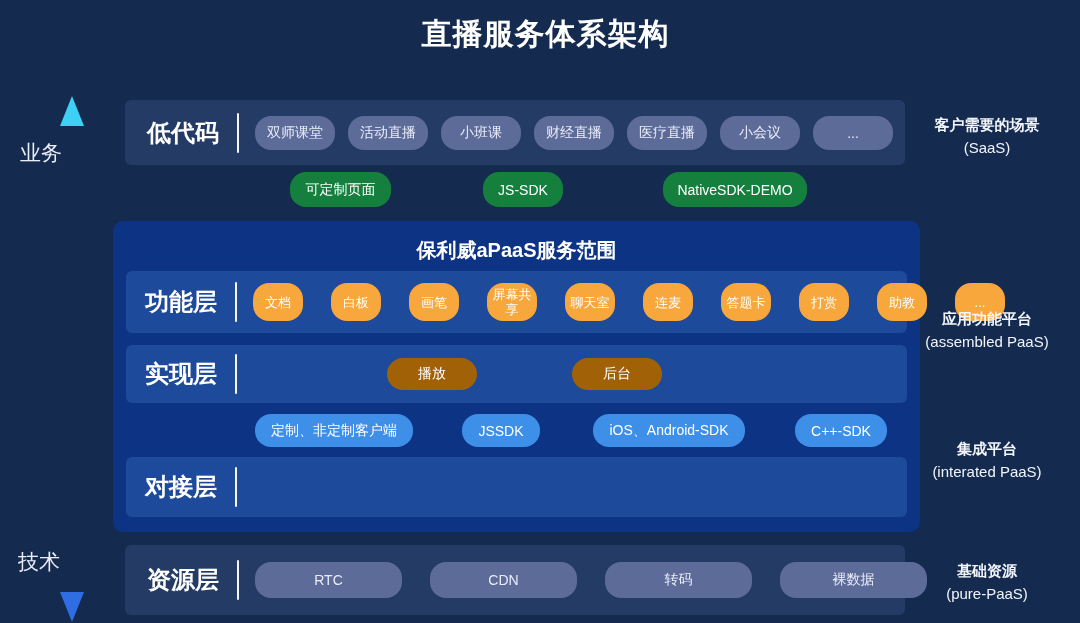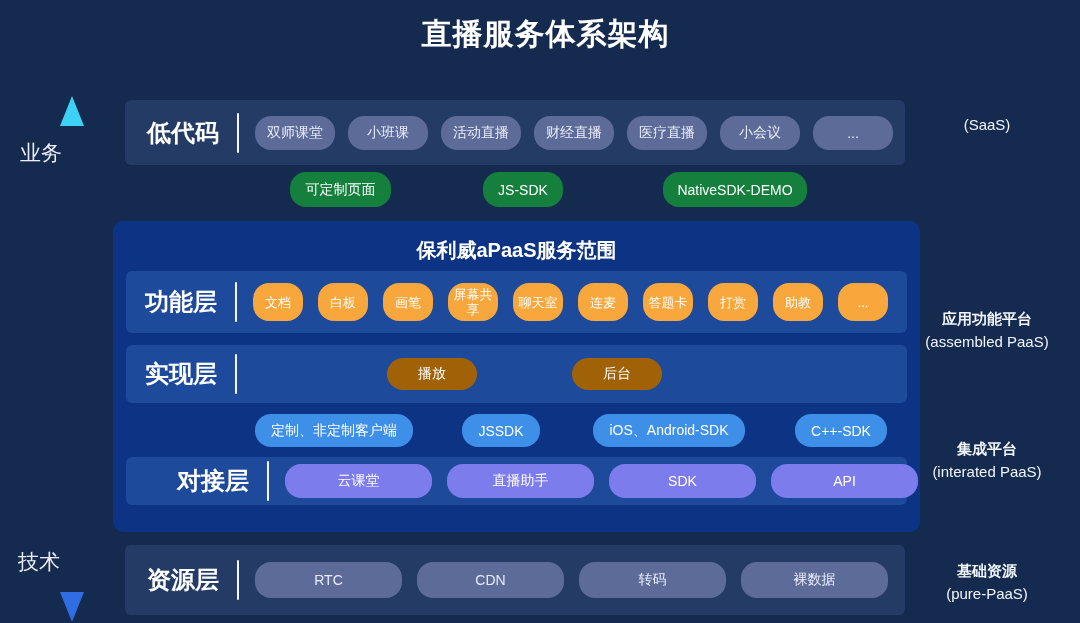--- a/index.html
+++ b/index.html
@@ -26,21 +26,21 @@
     position:absolute; left:125px; width:780px;
     background:#243B66; border-radius:6px;
     display:flex; align-items:center;
   }
   .band.lowcode { top:100px; height:65px; }
   .band.resource { top:545px; height:70px; }
   .band-label { font-size:24px; font-weight:bold; color:#ffffff; margin-left:22px; white-space:nowrap; }
   .vsep { width:2px; height:40px; background:#ffffff; opacity:.95; margin-left:18px; border-radius:1px; flex:none; }
 
   .chips { display:flex; margin-left:16px; }
-  .chips.g13 { gap:13px; } .chips.g15 { gap:15px; }
+  .chips.g13 { gap:13px; } .chips.g15 { gap:28px; }
   .chip {
     display:flex; align-items:center; justify-content:center;
     border-radius:16px; color:#ffffff; text-align:center; flex:none;
   }
   .chip.gray   { background:#5D6B99; color:#E9EDF9; width:80px; height:34px; font-size:14px; }
   .chip.gray.wide { width:147px; height:36px; }
   .chip.tealmut{ background:#15803d; height:35px; font-size:14px; position:absolute; top:172px; }
   .chip.orange { background:#F7A73C; width:50px; height:38px; font-size:13px; line-height:15px; }
   .chip.cyan   { background:#a16207; width:90px; height:32px; font-size:14px; position:absolute; top:13px; }
   .chip.blue   { background:#3E8FE8; height:33px; font-size:14px; position:absolute; top:193px; }
@@ -55,21 +55,21 @@
     position:absolute; top:16px; left:0; width:100%; text-align:center;
     font-size:20px; font-weight:bold; color:#ffffff;
   }
   .panel-row {
     position:absolute; left:13px; width:781px;
     background:#1E4A9C; border-radius:6px;
     display:flex; align-items:center;
   }
   .panel-row.function  { top:50px;  height:62px; }
   .panel-row.implement { top:124px; height:58px; }
-  .panel-row.interface { top:236px; height:48px;padding-left:32px; }
+  .panel-row.interface { top:236px; height:60px; }
   .panel-row .band-label { margin-left:19px; }
 
   
   .side-note { position:absolute; left:912px; width:150px; text-align:center; color:#F1F5FC; }
   .side-note .l1 { font-size:15px; font-weight:bold; line-height:23px; }
   .side-note .l2 { font-size:15px; line-height:23px; }
   .side-note.n-saas { top:113px; }
   .side-note.n-asm  { top:307px; }
   .side-note.n-int  { top:437px; }
   .side-note.n-pure { top:559px; }
@@ -93,22 +93,22 @@
     <polygon points="16,526 4,496 28,496" fill="#2E6EE2"></polygon>
   </svg>
   <div class="axis-label biz">业务</div>
   <div class="axis-label tech">技术</div>
 
   <div class="band lowcode">
     <div class="band-label">低代码</div>
     <div class="vsep"></div>
     <div class="chips g13">
       <div class="chip gray">双师课堂</div>
+      <div class="chip gray">活动直播</div>
       <div class="chip gray">小班课</div>
-      <div class="chip gray">活动直播</div>
       <div class="chip gray">财经直播</div>
       <div class="chip gray">医疗直播</div>
       <div class="chip gray">小会议</div>
       <div class="chip gray">...</div>
     </div>
   </div>
 
   <div class="chip tealmut" style="left:290px; width:101px;">可定制页面</div>
   <div class="chip tealmut" style="left:483px; width:80px;">JS-SDK</div>
   <div class="chip tealmut" style="left:663px; width:144px;">NativeSDK-DEMO</div>
@@ -141,41 +141,36 @@
     </div>
 
     <div class="chip blue" style="left:142px; width:158px;">定制、非定制客户端</div>
     <div class="chip blue" style="left:349px; width:78px;">JSSDK</div>
     <div class="chip blue" style="left:480px; width:152px;">iOS、Android-SDK</div>
     <div class="chip blue" style="left:682px; width:92px;">C++-SDK</div>
 
     <div class="panel-row interface">
       <div class="band-label">对接层</div>
       <div class="vsep"></div>
-      <div class="chips g15">
-        <div class="chip purple">云课堂</div>
-        <div class="chip purple">直播助手</div>
-        <div class="chip purple">SDK</div>
-        <div class="chip purple">API</div>
-      </div>
     </div>
   </div>
 
   <div class="band resource">
     <div class="band-label">资源层</div>
     <div class="vsep"></div>
     <div class="chips g15">
       <div class="chip gray wide">RTC</div>
       <div class="chip gray wide">CDN</div>
       <div class="chip gray wide">转码</div>
       <div class="chip gray wide">裸数据</div>
     </div>
   </div>
 
   <div class="side-note n-saas">
+    <div class="l1">客户需要的场景</div>
     <div class="l2">(SaaS)</div>
   </div>
   <div class="side-note n-asm">
     <div class="l1">应用功能平台</div>
     <div class="l2">(assembled PaaS)</div>
   </div>
   <div class="side-note n-int">
     <div class="l1">集成平台</div>
     <div class="l2">(interated PaaS)</div>
   </div>

